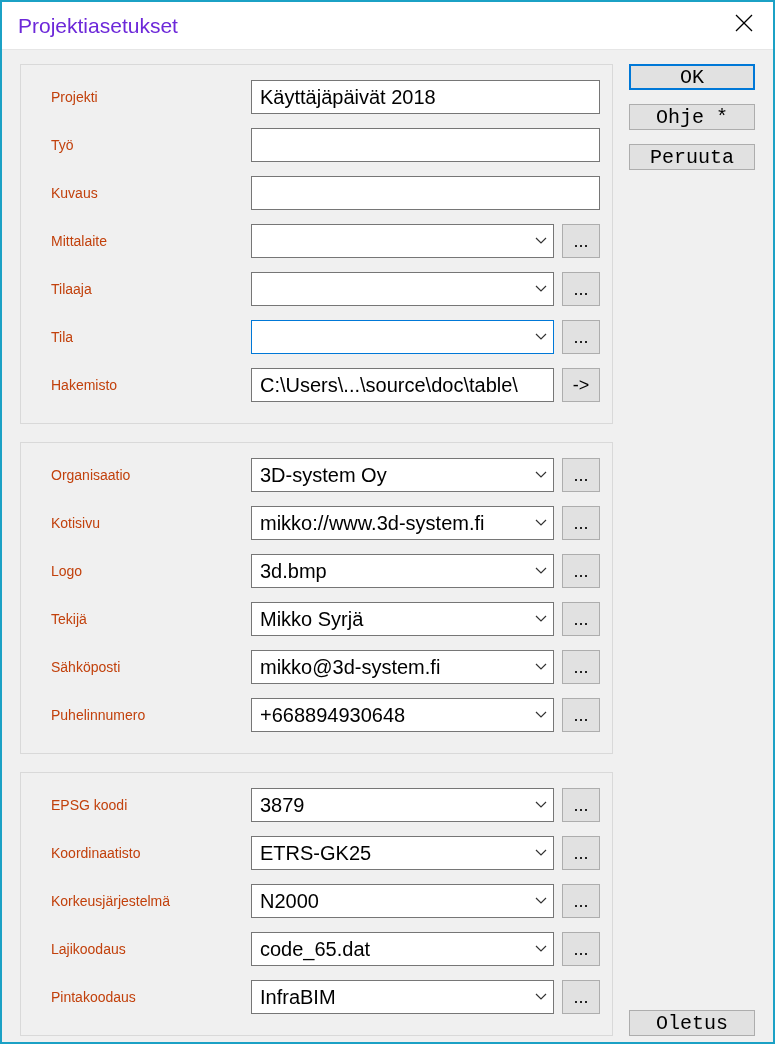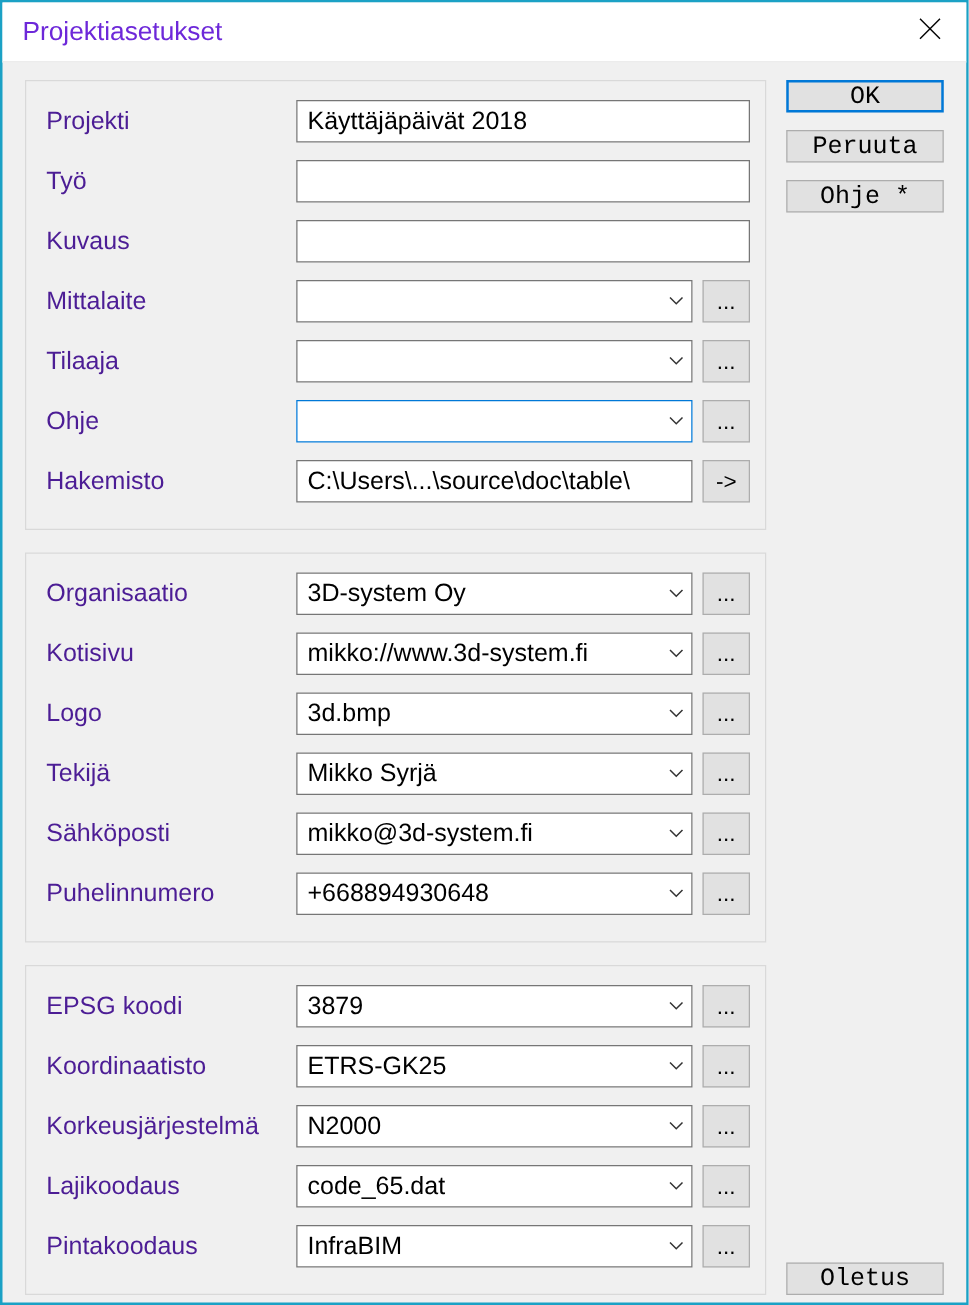--- a/index.html
+++ b/index.html
@@ -67,23 +67,24 @@
       padding: 8px 12px 14px 12px;
     }
     .row {
       display: flex;
       align-items: center;
       height: 48px;
       gap: 8px;
     }
     .row .label {
       width: 196px;
-      font-size: 20px;
-      color: #4c1d95;
+      font-size: 14px;
+      color: #c2410c;
       padding-left: 4px;
+      margin-left: 14px;
     }
     .row .control-wrap {
       flex: 1;
       display: flex;
       gap: 8px;
       align-items: flex-end;
     }
     .text-input {
       flex: 1;
       height: 34px;
@@ -221,21 +222,21 @@
               <div class="combo-arrow">
                   <svg viewBox="0 0 12 8">
                     <polyline points="1,1 6,6 11,1" fill="none" stroke="#333" stroke-width="1.2"></polyline>
                   </svg>
                 </div>
             </div>
             <div class="small-btn">...</div>
           </div>
         </div>
         <div class="row">
-          <div class="label">Ohje</div>
+          <div class="label">Tila</div>
           <div class="control-wrap">
             <div class="combo active">
               <div class="combo-text"></div>
               <div class="combo-arrow">
                   <svg viewBox="0 0 12 8">
                     <polyline points="1,1 6,6 11,1" fill="none" stroke="#333" stroke-width="1.2"></polyline>
                   </svg>
                 </div>
             </div>
             <div class="small-btn">...</div>
@@ -407,19 +408,19 @@
             </div>
             <div class="small-btn">...</div>
           </div>
         </div>
       </div>
 
     </div>
 
     <div class="right-col">
       <button class="btn primary">OK</button>
+      <button class="btn">Ohje *</button>
       <button class="btn">Peruuta</button>
-      <button class="btn">Ohje *</button>
       <div class="spacer"></div>
       <button class="btn">Oletus</button>
     </div>
   </div>
 </div>
 
 </body></html>

